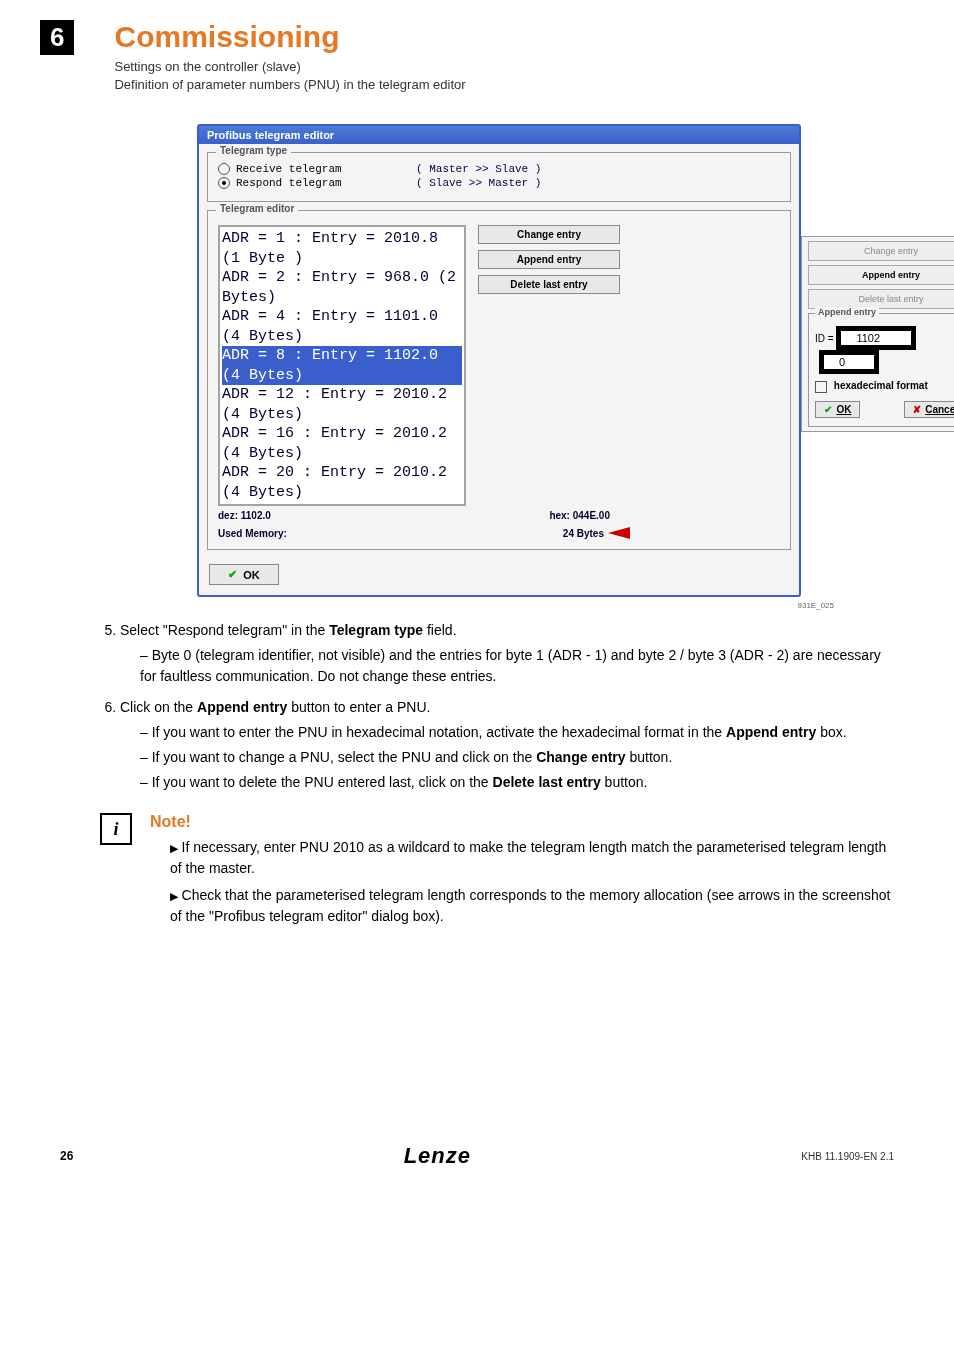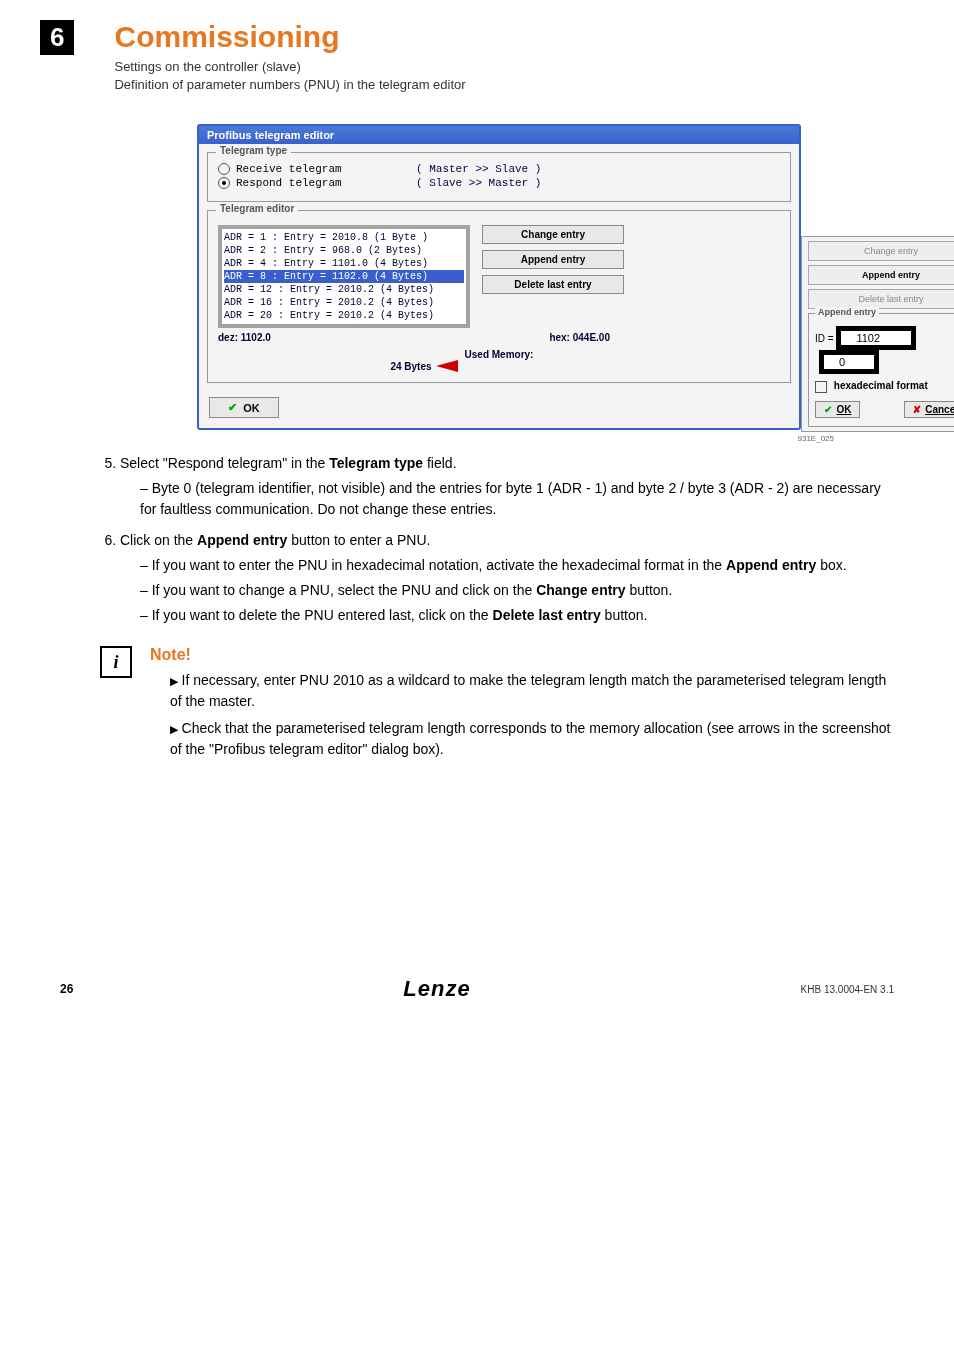--- a/index.html
+++ b/index.html
@@ -85,36 +85,36 @@
   .combo { border: 1px solid #888; background: #fff; padding: 1px 18px 1px 4px; font-size: 10px; position: relative; display: inline-block;}
   .combo::after { content: "▼"; position: absolute; right: 2px; top: 1px; font-size: 8px; color: #555;}
   .param-len { font-size: 10px; font-weight: bold; }
   .red-arrow {
     width: 0; height: 0; border-top: 6px solid transparent; border-bottom: 6px solid transparent;
     border-right: 22px solid #c00; display: inline-block; margin-left: 4px; vertical-align: middle;
   }
   .editor-cols { display: flex; margin-top: 6px; }
   .code-list {
     font-family: "Courier New", monospace;
-    font-size: 10px;
+    font-size: 15px;
     color: #003;
-    border: 4px solid #a3a3a3;
+    border: 2px solid #a3a3a3;
     background: #fff;
     padding: 2px;
     width: 240px;
     line-height: 1.3;
   }
   .code-list .hl { background: #3A5FCD; color: #fff; }
   .btn-col { flex: 1; padding-left: 12px; }
   .ui-btn {
     border: 1px solid #888; background: #e8e8e8; font-size: 10px; font-weight: bold;
     text-align: center; padding: 3px 0; margin-bottom: 6px; width: 140px;
   }
   .dez-row { display: flex; justify-content: space-between; font-size: 10px; font-weight: bold; color: #003; margin-top: 4px; }
-  .mem-row { display: flex; justify-content: space-between; font-size: 10px; font-weight: bold; color: #003; margin-top: 6px; align-items: center; flex-direction: column;}
+  .mem-row { display: flex; justify-content: space-between; font-size: 10px; font-weight: bold; color: #003; margin-top: 6px; align-items: center;}
   .ok-btn {
     border: 1px solid #888; background: #e8e8e8; font-size: 11px; font-weight: bold;
     padding: 3px 18px; display: inline-flex; align-items: center; gap: 6px; margin: 6px 0 0 10px;
   }
   .check-mark { color: #0a0; font-weight: bold; }
   .x-mark { color: #c00; font-weight: bold; }
 
   .side-panel {
     position: absolute;
     right: -182px;
@@ -307,14 +307,14 @@
         <li>Check that the parameterised telegram length corresponds to the memory allocation (see arrows in the screenshot of the "Profibus telegram editor" dialog box).</li>
       </ul>
     </div>
   </div>
 
 </div>
 
 <div class="footer">
   <span class="pnum">26</span>
   <span class="logo">Lenze</span>
-  <span class="doc">KHB 13.0004-EN   3.1</span>
+  <span class="doc">KHB 11.1909-EN   2.1</span>
 </div>
 
 </body></html>

